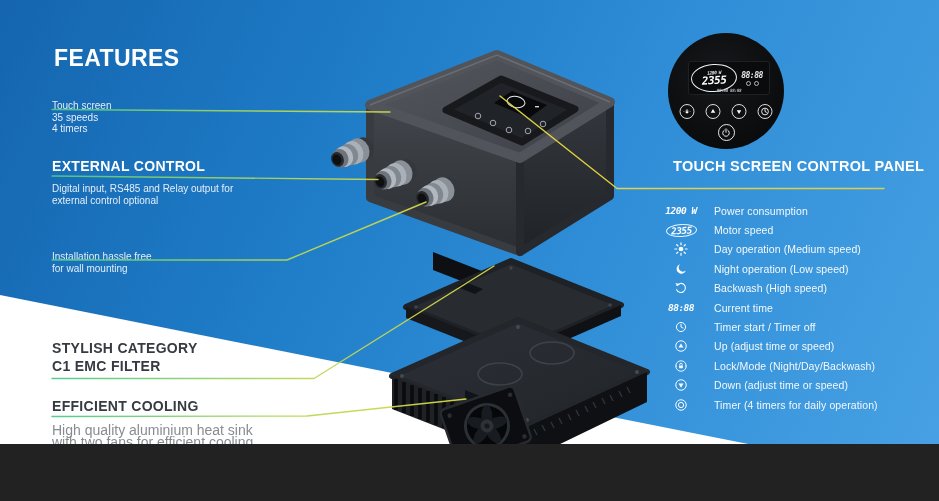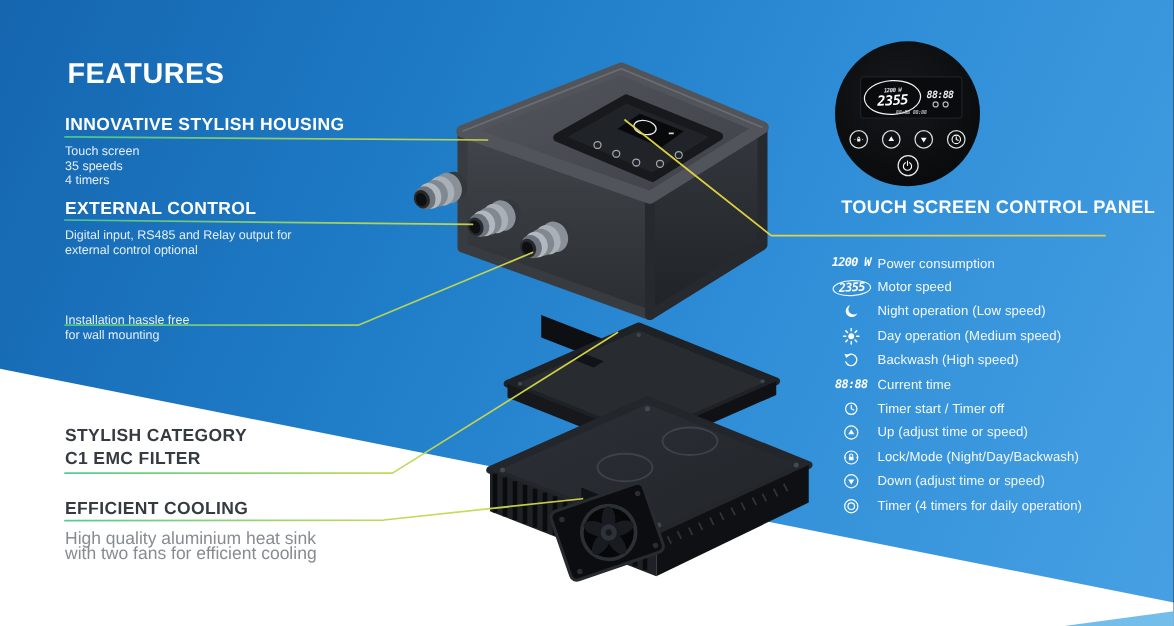--- a/index.html
+++ b/index.html
@@ -1,17 +1,17 @@
 <!DOCTYPE html>
 <html><head>
 <meta charset="utf-8">
 <style>
   html,body{margin:0;padding:0;background:#222;}
   .canvas{
-    position:relative;width:939px;height:501px;overflow:hidden;
+    position:relative;width:939px;height:444px;overflow:hidden;
     font-family:"Liberation Sans",sans-serif;
     background:linear-gradient(115deg,#1565af 0%,#1f7cc7 35%,#2f8ed7 62%,#47a0e3 100%);
   }
   svg{display:block}
   .bg-svg,.lines-svg,.device-svg{position:absolute;pointer-events:none;}
   .bg-svg{left:0;top:0;}
   .lines-svg{left:0;top:0;z-index:6;}
   .device-svg{left:315px;top:30px;z-index:3;}
 
   .page-title{position:absolute;left:54px;top:30px;z-index:5;color:#fff;
@@ -48,21 +48,21 @@
   .pbtn-row{position:absolute;top:71px;left:50%;transform:translateX(-50%);display:flex;gap:11px;}
   .pbtn{width:15px;height:15px;border:1px solid rgba(255,255,255,.85);border-radius:50%;
     display:flex;align-items:center;justify-content:center;box-sizing:border-box;}
   .ppower{position:absolute;top:91px;left:50%;margin-left:-8.5px;width:17px;height:17px;
     border:1px solid rgba(255,255,255,.9);border-radius:50%;display:flex;align-items:center;justify-content:center;box-sizing:border-box;}
 
   
   .legend{position:absolute;left:660px;top:201px;width:276px;z-index:5;}
   .lrow{display:flex;align-items:center;height:19.4px;}
   .licon{width:42px;display:flex;align-items:center;justify-content:center;flex:none;}
-  .llabel{margin-left:0;font-size:10.5px;color:#f4f8fc;letter-spacing:.1px;}
+  .llabel{margin-left:12px;font-size:10.5px;color:#f4f8fc;letter-spacing:.1px;}
   .lseg{font-size:9.5px;color:#fff;}
   .loval{border:1px solid rgba(255,255,255,.9);border-radius:50%;padding:0 4px;transform:rotate(-3deg);}
 </style>
 </head>
 <body>
 
 <div class="canvas">
 
   <svg class="bg-svg" width="939" height="501">
     <polygon points="0,295 939,482 939,501 0,501" fill="#ffffff"></polygon>
@@ -219,21 +219,20 @@
       <polyline points="52,260 287,260 426,202"></polyline>
       <polyline points="52,378.5 314,378.5 494,266"></polyline>
       <polyline points="52,416.5 307,416 466,399"></polyline>
       <polyline points="884,188.5 617,188.5 500,96"></polyline>
     </g>
   </svg>
 
   <h1 class="page-title">FEATURES</h1>
 
   <div class="feat f1">
-    <h3 class="fh">INNOVATIVE STYLISH HOUSING</h3>
     <p class="fsub">Touch screen
 35 speeds
 4 timers</p>
   </div>
   <div class="feat f2">
     <h3 class="fh">EXTERNAL CONTROL</h3>
     <p class="fsub">Digital input, RS485 and Relay output for
 external control optional</p>
   </div>
   <div class="feat f3">
@@ -308,46 +307,46 @@
     </div>
     <div class="lrow">
       <span class="licon">
           <span class="lseg seg loval">2355</span>
         </span>
       <span class="llabel">Motor speed</span>
     </div>
     <div class="lrow">
       <span class="licon">
         <svg width="14" height="14" viewBox="0 0 16 16">
-            <path d="M13.6 9.8A5.5 5.5 0 1 1 7 2.5a4.5 4.5 0 1 0 6.6 7.3z" fill="#fff"></path>
-          </svg>
-      </span>
-      <span class="llabel">Night operation (Low speed)</span>
-    </div>
-    <div class="lrow">
-      <span class="licon">
-        <svg width="14" height="14" viewBox="0 0 16 16">
             <circle cx="8" cy="8" r="2.7" fill="#fff"></circle>
             <g stroke="#fff" stroke-width="1.4" stroke-linecap="round">
               <line x1="8" y1="1" x2="8" y2="3"></line>
               <line x1="8" y1="13" x2="8" y2="15"></line>
               <line x1="1" y1="8" x2="3" y2="8"></line>
               <line x1="13" y1="8" x2="15" y2="8"></line>
               <line x1="3.1" y1="3.1" x2="4.5" y2="4.5"></line>
               <line x1="11.5" y1="11.5" x2="12.9" y2="12.9"></line>
               <line x1="3.1" y1="12.9" x2="4.5" y2="11.5"></line>
               <line x1="11.5" y1="4.5" x2="12.9" y2="3.1"></line>
             </g>
           </svg>
       </span>
       <span class="llabel">Day operation (Medium speed)</span>
     </div>
     <div class="lrow">
       <span class="licon">
         <svg width="14" height="14" viewBox="0 0 16 16">
+            <path d="M13.6 9.8A5.5 5.5 0 1 1 7 2.5a4.5 4.5 0 1 0 6.6 7.3z" fill="#fff"></path>
+          </svg>
+      </span>
+      <span class="llabel">Night operation (Low speed)</span>
+    </div>
+    <div class="lrow">
+      <span class="licon">
+        <svg width="14" height="14" viewBox="0 0 16 16">
             <path d="M3.4 5.2A5.2 5.2 0 1 1 3 9.8" fill="none" stroke="#fff" stroke-width="1.2" stroke-linecap="round"></path>
             <path d="M1.6 2.2l2 3.4 3.3-2z" fill="#fff"></path>
           </svg>
       </span>
       <span class="llabel">Backwash (High speed)</span>
     </div>
     <div class="lrow">
       <span class="licon lseg seg">88:88</span>
       <span class="llabel">Current time</span>
     </div>

